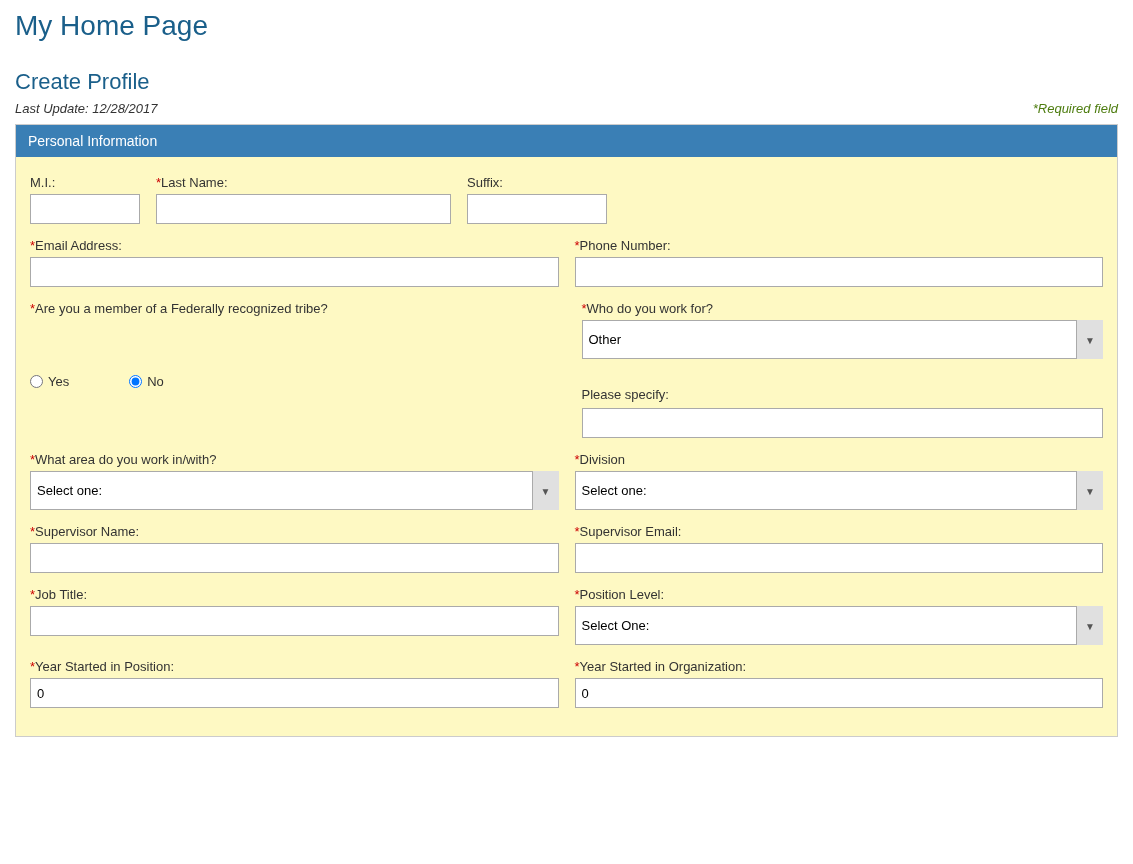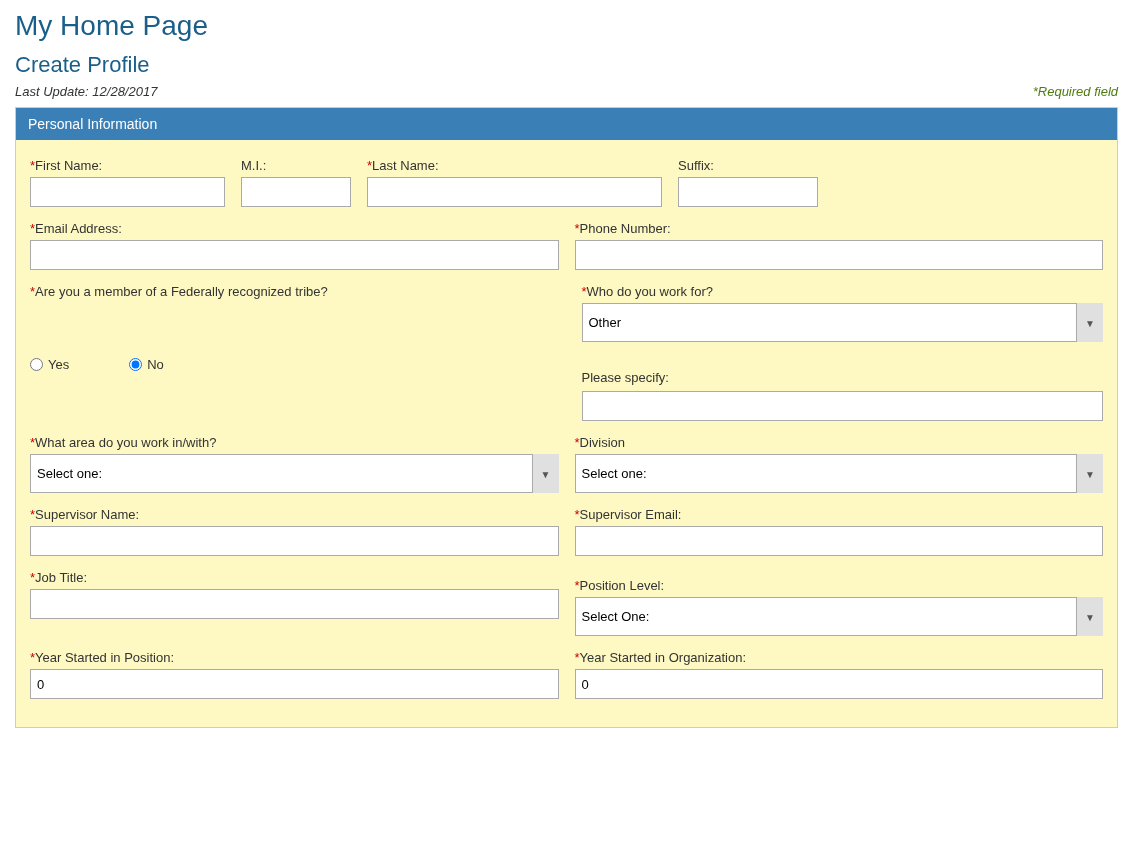--- a/index.html
+++ b/index.html
@@ -7,21 +7,21 @@
       font-family: Arial, sans-serif;
       font-size: 14px;
       background: #fff;
       color: #333;
       padding: 10px 15px;
     }
     h1 {
       color: #1a5f8a;
       font-size: 28px;
       font-weight: normal;
-      margin-bottom: 10px;
+      margin-bottom: 27px;
     }
     h2 {
       color: #1a5f8a;
       font-size: 22px;
       font-weight: normal;
       margin-bottom: 6px;
     }
     .meta-row {
       display: flex;
       justify-content: space-between;
@@ -146,24 +146,20 @@
 <div class="meta-row">
   <span>Last Update: 12/28/2017</span>
   <span class="required-note">*Required field</span>
 </div>
 
 <div class="form-container">
   <div class="section-header">Personal Information</div>
   <div class="form-body">
 
     <div class="form-row">
-      <div class="form-group">
-        <label><span class="req">*</span>First Name:</label>
-        <input type="text" class="w-first" style="width: 195px;">
-      </div>
       <div class="form-group">
         <label>M.I.:</label>
         <input type="text" style="width: 110px;">
       </div>
       <div class="form-group">
         <label><span class="req">*</span>Last Name:</label>
         <input type="text" style="width: 295px;">
       </div>
       <div class="form-group">
         <label>Suffix:</label>
@@ -248,21 +244,21 @@
         <label><span class="req">*</span>Supervisor Email:</label>
         <input type="text" style="width: 100%;">
       </div>
     </div>
 
     <div class="form-row">
       <div class="form-group" style="flex:1;">
         <label><span class="req">*</span>Job Title:</label>
         <input type="text" style="width: 100%;">
       </div>
-      <div class="form-group" style="flex:1;margin-top:8px;">
+      <div class="form-group" style="flex:1;">
         <label><span class="req">*</span>Position Level:</label>
         <div class="select-wrapper">
           <select style="width:100%;">
             <option>Select One:</option>
             <option>Entry Level</option>
             <option>Mid Level</option>
             <option>Senior Level</option>
             <option>Manager</option>
             <option>Director</option>
           </select>

